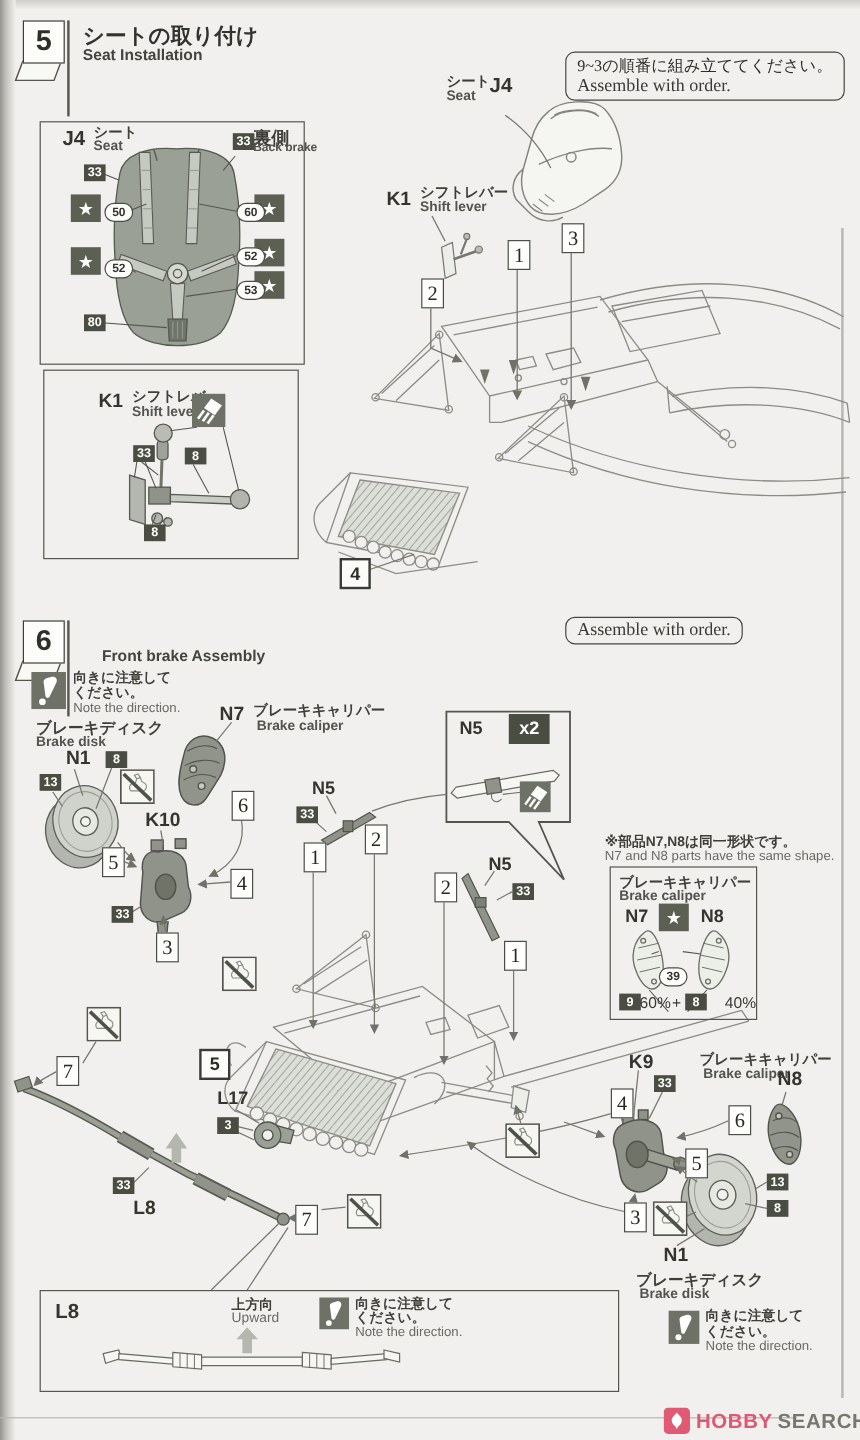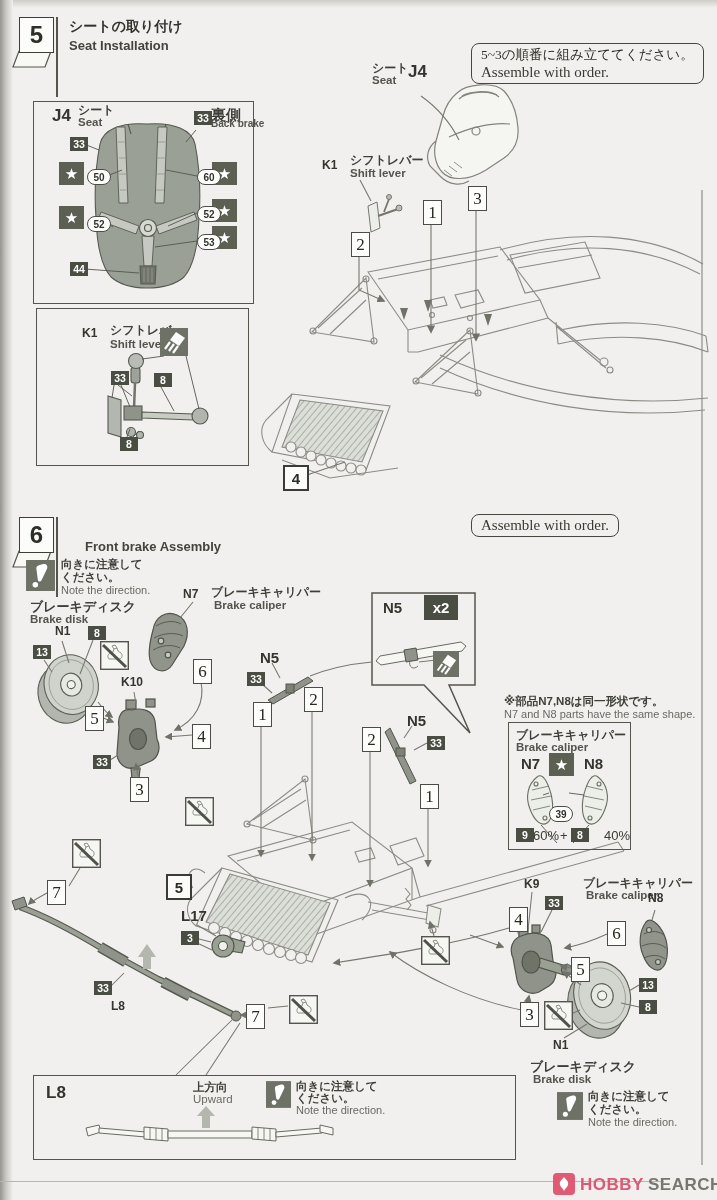--- a/index.html
+++ b/index.html
@@ -13,30 +13,30 @@
   .edge-top{left:0;top:0;width:717px;height:8px;
      background:linear-gradient(#cfcdc9,#f1f0ee);}
   .edge-right{left:701px;top:190px;width:2px;height:975px;background:#b7b5b1;}
   .edge-bottom{left:0;top:1181px;width:664px;height:1px;background:#b9b7b3;}
 
   
   .stepbox{width:33px;height:34px;border:1.8px solid #3e3e38;background:#fcfcfa;
      display:flex;align-items:center;justify-content:center;
      font-weight:bold;font-size:24px;color:#2f2f29;}
   .vrule{width:1.5px;background:#55554e;}
-  .sec-title-ja{font-size:14px;font-weight:bold;color:#33332d;white-space:nowrap;font-family:Liberation Mono, monospace;}
+  .sec-title-ja{font-size:18px;font-weight:bold;color:#33332d;white-space:nowrap;font-family:Liberation Mono, monospace;}
   .sec-title-en{font-size:13px;font-weight:bold;color:#44443e;white-space:nowrap;}
 
   .callout{border:1.7px solid #47473f;border-radius:8px;padding:2px 9px;}
   .cja{font:13.5px "Liberation Serif","DejaVu Serif",serif;color:#2e2e28;white-space:nowrap;}
   .cen{font:15px "Liberation Serif","DejaVu Serif",serif;color:#3a3a34;white-space:nowrap;}
 
   .panel{border:1.7px solid #55554e;}
 
-  .pcode{font-weight:bold;font-size:12px;color:#35352f;white-space:nowrap;}
+  .pcode{font-weight:bold;font-size:16px;color:#35352f;white-space:nowrap;}
   .pcode.lg{font-size:17px;}
   .pcode.sm{font-size:15px;}
   .ja{font-weight:bold;font-size:12px;color:#3f3f39;white-space:nowrap;}
   .ja.lg{font-size:13px;}
   .en{font-weight:bold;font-size:11.5px;color:#54544e;white-space:nowrap;}
   .note-en{font-size:11px;color:#6a6a64;white-space:nowrap;}
   .note-ja{font-weight:bold;font-size:11.5px;color:#3f3f39;white-space:nowrap;}
 
   .snum{width:17px;height:23px;border:1.5px solid #4c4c46;background:#fdfdfb;
      display:flex;align-items:center;justify-content:center;
@@ -388,21 +388,21 @@
     </g>
   </svg>
 
   <div class="abs stepbox" style="left:19px;top:17px;">
     <span>5</span>
   </div>
   <div class="abs vrule" style="left:56px;top:17px;height:80px;"></div>
   <div class="abs sec-title-ja" style="left:69px;top:18px;">シートの取り付け</div>
   <div class="abs sec-title-en" style="left:69px;top:38px;">Seat Installation</div>
   <div class="abs callout" style="left:471px;top:43px;">
-    <div class="cja">5~3の順番に組み立ててください。</div>
+    <div class="cja">9~3の順番に組み立ててください。</div>
     <div class="cen">Assemble with order.</div>
   </div>
 
   <div class="abs panel" style="left:33px;top:101px;width:219px;height:201px;"></div>
   <div class="abs pcode lg" style="left:52px;top:106px;">J4</div>
   <div class="abs ja" style="left:78px;top:102px;">シート</div>
   <div class="abs en" style="left:78px;top:116px;">Seat</div>
   <div class="abs pbox" style="left:194px;top:111px;">33</div>
   <div class="abs" style="left:211px;top:106px;font-weight:bold;font-size:15px;color:#3f3f39;">裏側</div>
   <div class="abs" style="left:211px;top:118px;font-size:10px;color:#54544e;font-weight:bold;">Back brake</div>
@@ -410,21 +410,21 @@
   <div class="abs star" style="left:59px;top:162px;">★</div>
   <div class="abs star" style="left:59px;top:206px;">★</div>
   <div class="abs star" style="left:212px;top:162px;">★</div>
   <div class="abs star" style="left:212px;top:199px;">★</div>
   <div class="abs star" style="left:212px;top:226px;">★</div>
   <div class="abs oval" style="left:87px;top:169px;">50</div>
   <div class="abs oval" style="left:197px;top:169px;">60</div>
   <div class="abs oval" style="left:197px;top:206px;">52</div>
   <div class="abs oval" style="left:87px;top:216px;">52</div>
   <div class="abs oval" style="left:197px;top:234px;">53</div>
-  <div class="abs pbox" style="left:70px;top:262px;">44</div>
+  <div class="abs pbox" style="left:70px;top:262px;">80</div>
 
   <div class="abs panel" style="left:36px;top:308px;width:211px;height:156px;"></div>
   <div class="abs pcode" style="left:82px;top:326px;">K1</div>
   <div class="abs ja" style="left:110px;top:322px;">シフトレバー</div>
   <div class="abs en" style="left:110px;top:338px;">Shift lever</div>
   <div class="abs" style="left:160px;top:328px;">
     <svg class="icon" width="28" height="28" viewBox="0 0 28 28">
         <rect width="28" height="28" fill="#6d7166"></rect>
         <path d="M16,4 L25,10 L19,18 L10,12 Z" fill="#fcfcfa"></path>
         <g stroke="#fcfcfa" stroke-width="2.2">

